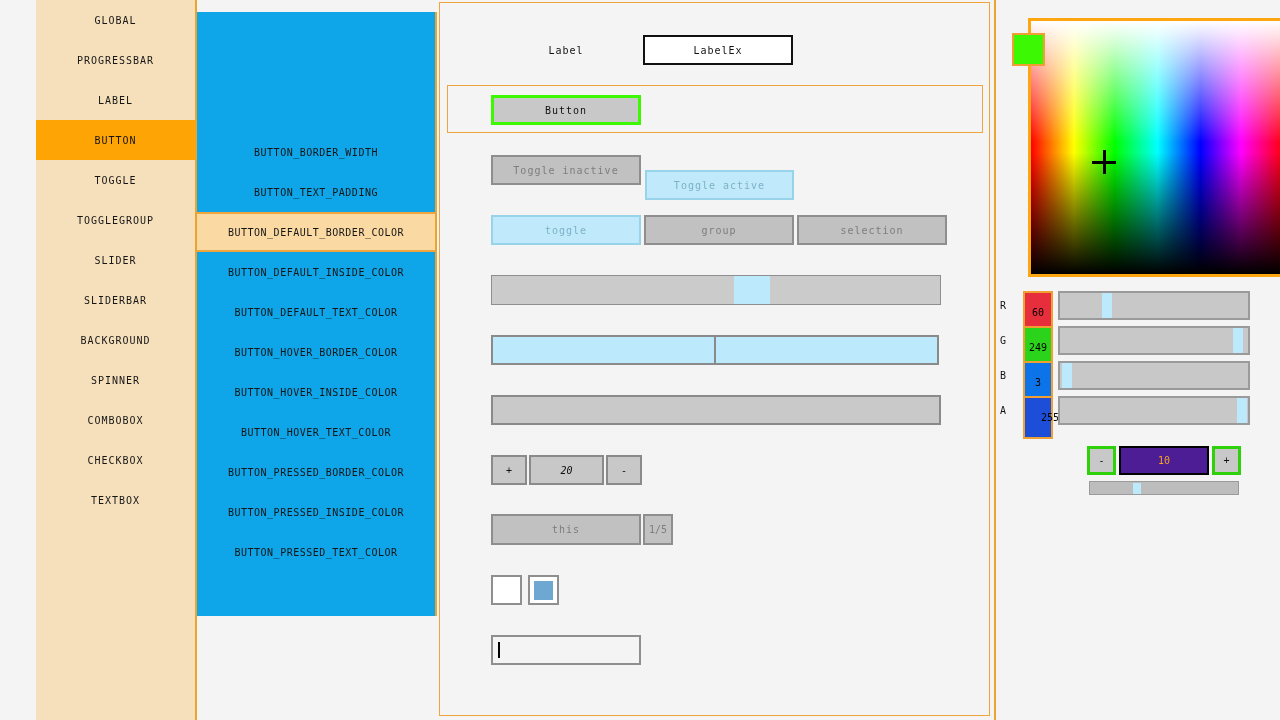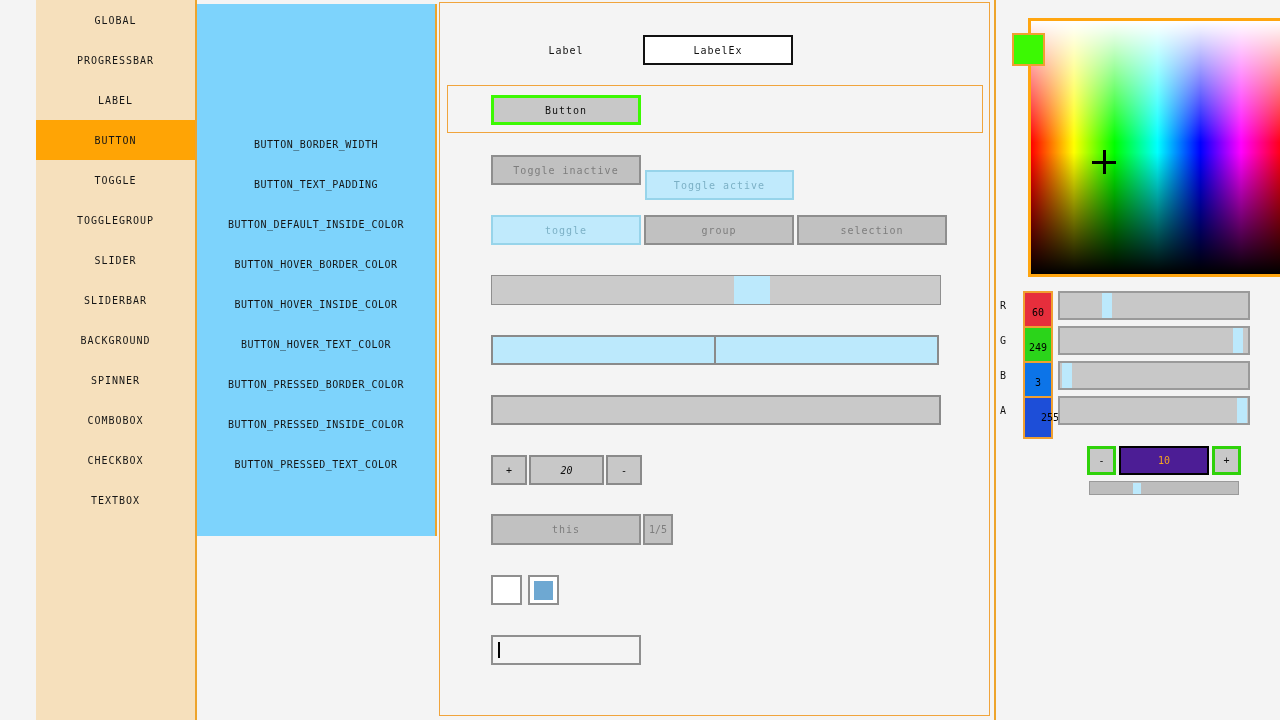--- a/index.html
+++ b/index.html
@@ -21,22 +21,22 @@
     border-right:2px solid #eda42c;
   }
   .side-item {
     height:40px; display:flex; align-items:center; justify-content:center;
     letter-spacing:1px; color:#161616;
   }
   .side-item.selected { background:#ffa405; }
 
   
   #props {
-    left:161px; top:4px; width:240px; height:532px;
-    background:#7dd3fc;
+    left:161px; top:12px; width:240px; height:604px;
+    background:#0ea5e9;
     border-right:2px solid #eda42c;
     padding-top:120px;
   }
   .prop-item {
     height:40px; display:flex; align-items:center; justify-content:center;
     letter-spacing:0.5px; color:#161616; font-size:10px;
   }
   .prop-item.selected {
     background:#fbd9a2;
     border-top:2px solid #f0a43c;
@@ -144,21 +144,23 @@
   <div class="side-item">BACKGROUND</div>
   <div class="side-item">SPINNER</div>
   <div class="side-item">COMBOBOX</div>
   <div class="side-item">CHECKBOX</div>
   <div class="side-item">TEXTBOX</div>
 </div>
 
 <div id="props" class="abs">
   <div class="prop-item">BUTTON_BORDER_WIDTH</div>
   <div class="prop-item">BUTTON_TEXT_PADDING</div>
+  <div class="prop-item selected">BUTTON_DEFAULT_BORDER_COLOR</div>
   <div class="prop-item">BUTTON_DEFAULT_INSIDE_COLOR</div>
+  <div class="prop-item">BUTTON_DEFAULT_TEXT_COLOR</div>
   <div class="prop-item">BUTTON_HOVER_BORDER_COLOR</div>
   <div class="prop-item">BUTTON_HOVER_INSIDE_COLOR</div>
   <div class="prop-item">BUTTON_HOVER_TEXT_COLOR</div>
   <div class="prop-item">BUTTON_PRESSED_BORDER_COLOR</div>
   <div class="prop-item">BUTTON_PRESSED_INSIDE_COLOR</div>
   <div class="prop-item">BUTTON_PRESSED_TEXT_COLOR</div>
 </div>
 
 <div id="center-bg" class="abs"></div>
 <div id="preview-panel" class="abs"></div>

